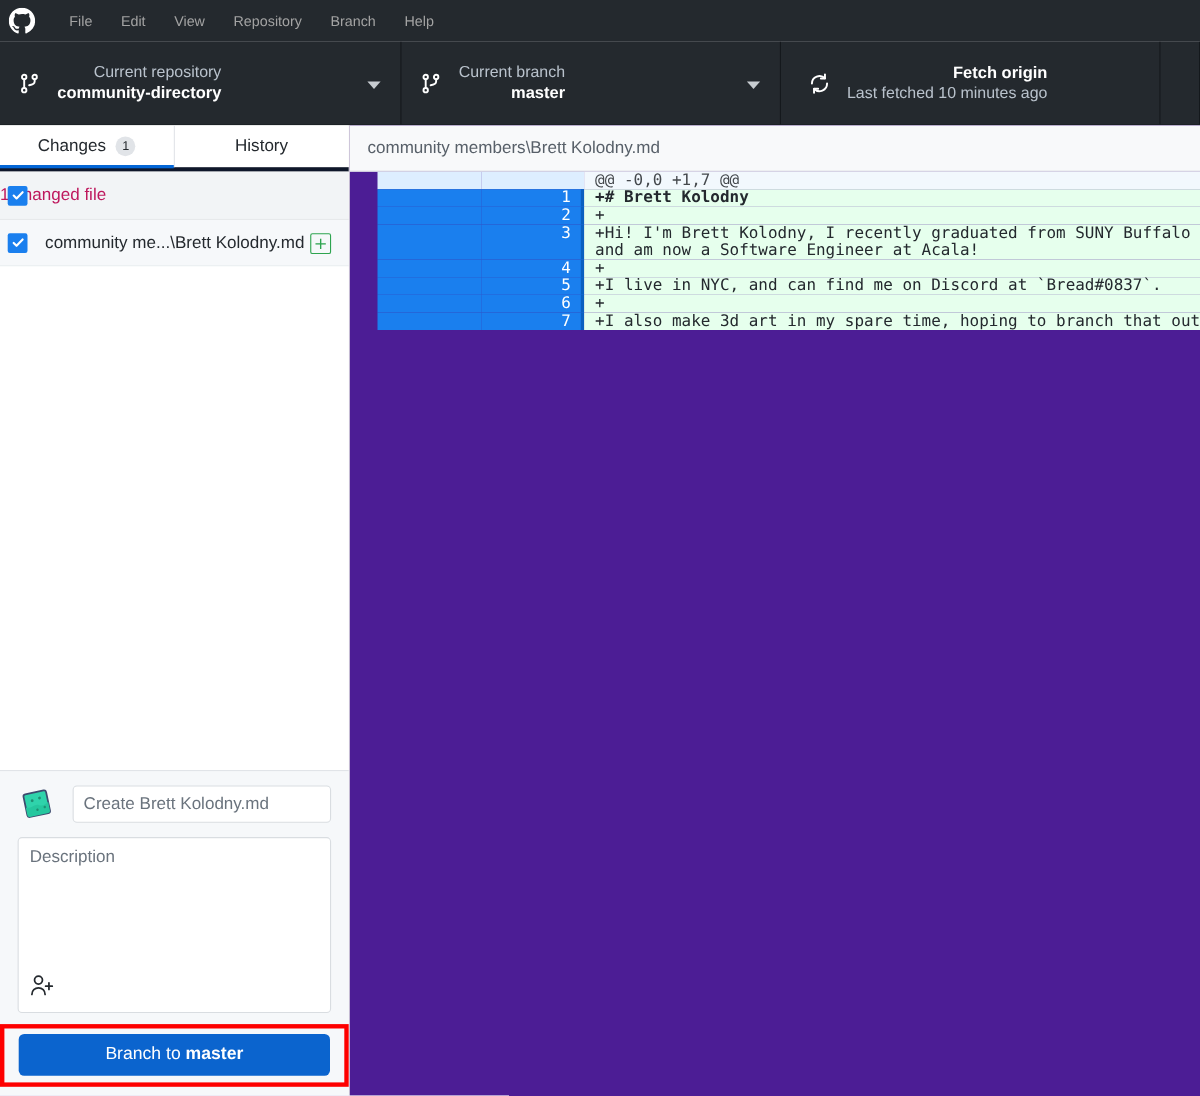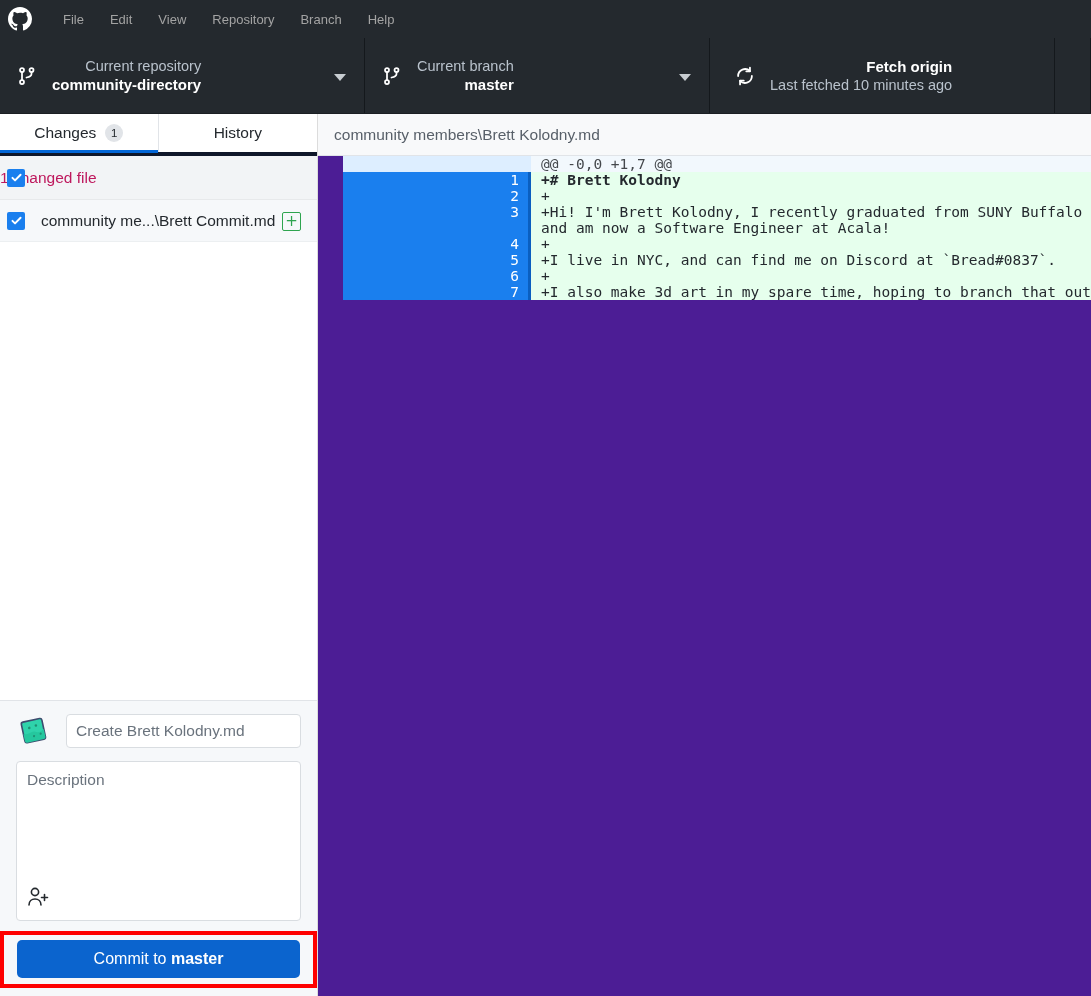--- a/index.html
+++ b/index.html
@@ -289,21 +289,21 @@
       </span>
       <span class="hdr-text">1 changed file</span>
     </div>
 
     <div class="file-row">
       <span class="cbox">
         <svg width="13" height="13" viewBox="0 0 16 16" fill="none" stroke="#ffffff" stroke-width="2.4">
           <path d="M3 8.4l3.2 3.2L13 4.6" stroke-linecap="round" stroke-linejoin="round"></path>
         </svg>
       </span>
-      <span class="file-name">community me...\Brett Commit.md</span>
+      <span class="file-name">community me...\Brett Kolodny.md</span>
       <span class="file-status">+</span>
     </div>
 
     <div class="file-list-fill"></div>
 
     <div class="commit-area">
       <div class="summary-row">
         <span class="avatar">
           <svg width="36" height="36" viewBox="0 0 36 36">
             <rect width="36" height="36" fill="#f6f8fa"></rect>
@@ -326,21 +326,21 @@
           <svg width="24" height="22" viewBox="0 0 24 22" fill="none" stroke="#24292e" stroke-width="1.6">
             <circle cx="8" cy="6" r="3.6"></circle>
             <path d="M2 19c0-3.6 2.7-6 6-6s6 2.4 6 6" stroke-linecap="round"></path>
             <path d="M17.5 8.5v6M14.5 11.5h6" stroke-linecap="round"></path>
           </svg>
         </span>
       </div>
 
       <div class="commit-btn-wrap">
         <button class="commit-btn">
-          <span>Commit to </span><b>master</b>
+          <span>Branch to </span><b>master</b>
         </button>
       </div>
     </div>
   </div>
 
   <div class="right">
     <div class="diff-header">community members\Brett Kolodny.md</div>
 
     <div class="diff-body">
 

